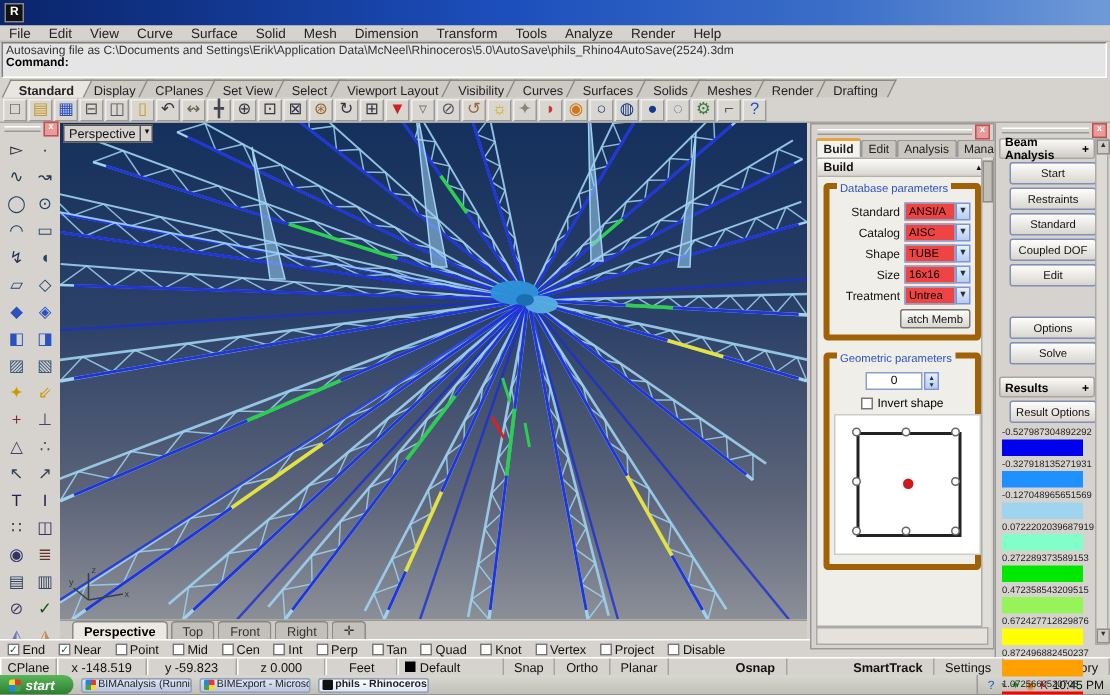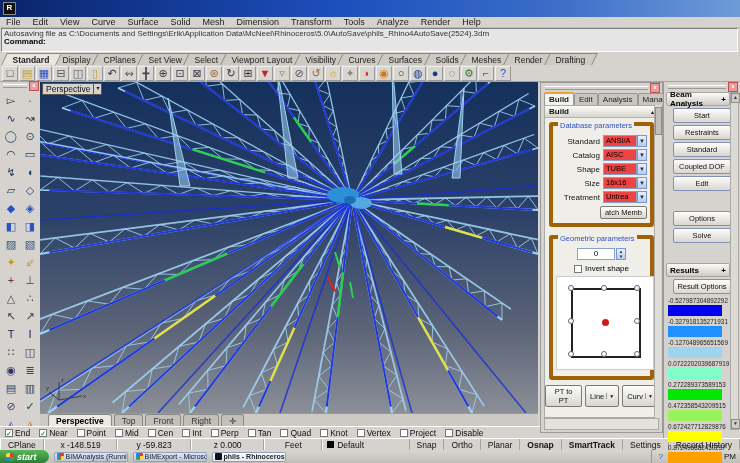--- a/index.html
+++ b/index.html
@@ -106,21 +106,21 @@
   .resbar{width:54px;height:11px;margin-top:1px;}
   .vscroll{position:absolute;right:1px;top:10px;bottom:8px;width:9px;background:#dcdad3;border:1px solid #aaa;box-sizing:border-box;}
   .varr{position:absolute;left:0;width:7px;height:8px;background:#d0cdc6;border:1px solid #908d86;font-size:5px;line-height:7px;text-align:center;color:#333;}
   .reslist{height:222px;overflow:hidden;}
   
   .statusbar{position:absolute;left:0;top:438px;width:740px;height:12px;background:#d6d3ce;border-top:1px solid #fff;
     display:flex;align-items:stretch;font-size:8.5px;color:#111;box-sizing:border-box;}
   .scell{border-right:1px solid #a8a59e;border-left:1px solid #fff;display:flex;align-items:center;justify-content:center;padding:0 4px;white-space:nowrap;}
   .swatch{width:7px;height:7px;background:#000;margin-right:3px;}
   .stoggle{border-right:1px solid #a8a59e;display:flex;align-items:center;padding:0 7px;white-space:nowrap;}
-  .stoggle.bold{font-weight:bold;}
+  .stoggle.bold{font-weight:bold;margin-left:37px;}
   
   .taskbar{position:absolute;left:0;top:450px;width:740px;height:13px;
     background:linear-gradient(#d8d8d0,#bfbfb6);display:flex;align-items:center;}
   .startbtn{height:13px;background:linear-gradient(#59b659,#2e7d32);border-radius:0 7px 7px 0;
     color:#fff;font-weight:bold;font-style:italic;font-size:9px;padding:0 12px 0 6px;display:flex;align-items:center;gap:3px;}
   .winflag{width:8px;height:8px;background:conic-gradient(#e53935 0 25%,#43a047 0 50%,#1e88e5 0 75%,#fdd835 0 100%);border-radius:2px;}
   .taskbtn{height:10px;margin-left:5px;width:74px;background:linear-gradient(#dfe7f4,#b9c6e0);
     border:1px solid #8fa0c0;border-radius:2px;font-size:7px;color:#222;display:flex;align-items:center;gap:2px;padding:0 2px;overflow:hidden;white-space:nowrap;box-sizing:border-box;}
   .taskbtn.active{background:linear-gradient(#fff,#dce6f6);font-weight:bold;}
   .ticon{width:7px;height:7px;flex:none;background:conic-gradient(#e53935 0 25%,#fdd835 0 50%,#43a047 0 75%,#1e88e5 0 100%);border-radius:1px;}
@@ -620,31 +620,20 @@
               <div class="handle" style="left:77px;top:8px;"></div>
             <div class="handle" style="left:11px;top:41px;"></div>
               <div class="handle" style="left:77px;top:41px;"></div>
             <div class="handle" style="left:11px;top:74px;"></div>
               <div class="handle" style="left:44px;top:74px;"></div>
               <div class="handle" style="left:77px;top:74px;"></div>
             <div class="reddot"></div>
           </div>
         </div>
 
-        <div class="bbtnrow">
-          <button class="xpbtn">PT to PT</button>
-          <button class="xpbtn ddbtn">
-            <span>Line</span>
-              <span class="arr">▼</span>
-          </button>
-          <button class="xpbtn ddbtn">
-            <span>Curv</span>
-              <span class="arr">▼</span>
-          </button>
-        </div>
       </div>
       <div class="bscroll">
           <div class="bthumb"></div>
         </div>
       <div class="bstatus"></div>
     </div>
 
     <div class="beampanel">
       <div class="minihead">
         <span class="grip"></span>
@@ -661,21 +650,21 @@
           <button class="beambtn">Standard</button>
           <button class="beambtn">Coupled DOF</button>
           <button class="beambtn">Edit</button>
         </div>
       <div style="height:16px;"></div>
       <div>
 
       <button class="beambtn">Options</button>
           <button class="beambtn">Solve</button>
         </div>
-      <div class="bphead" style="margin-top:20px;">
+      <div class="bphead" style="margin-top:8px;">
         <span>Results</span>
         <span>+</span>
       </div>
       <button class="beambtn">Result Options</button>
       <div class="reslist">
 
           <div class="resrow">
             <div class="resval">-0.527987304892292</div>
             <div class="resbar" style="background: rgb(0, 0, 240);"></div>
           </div>

